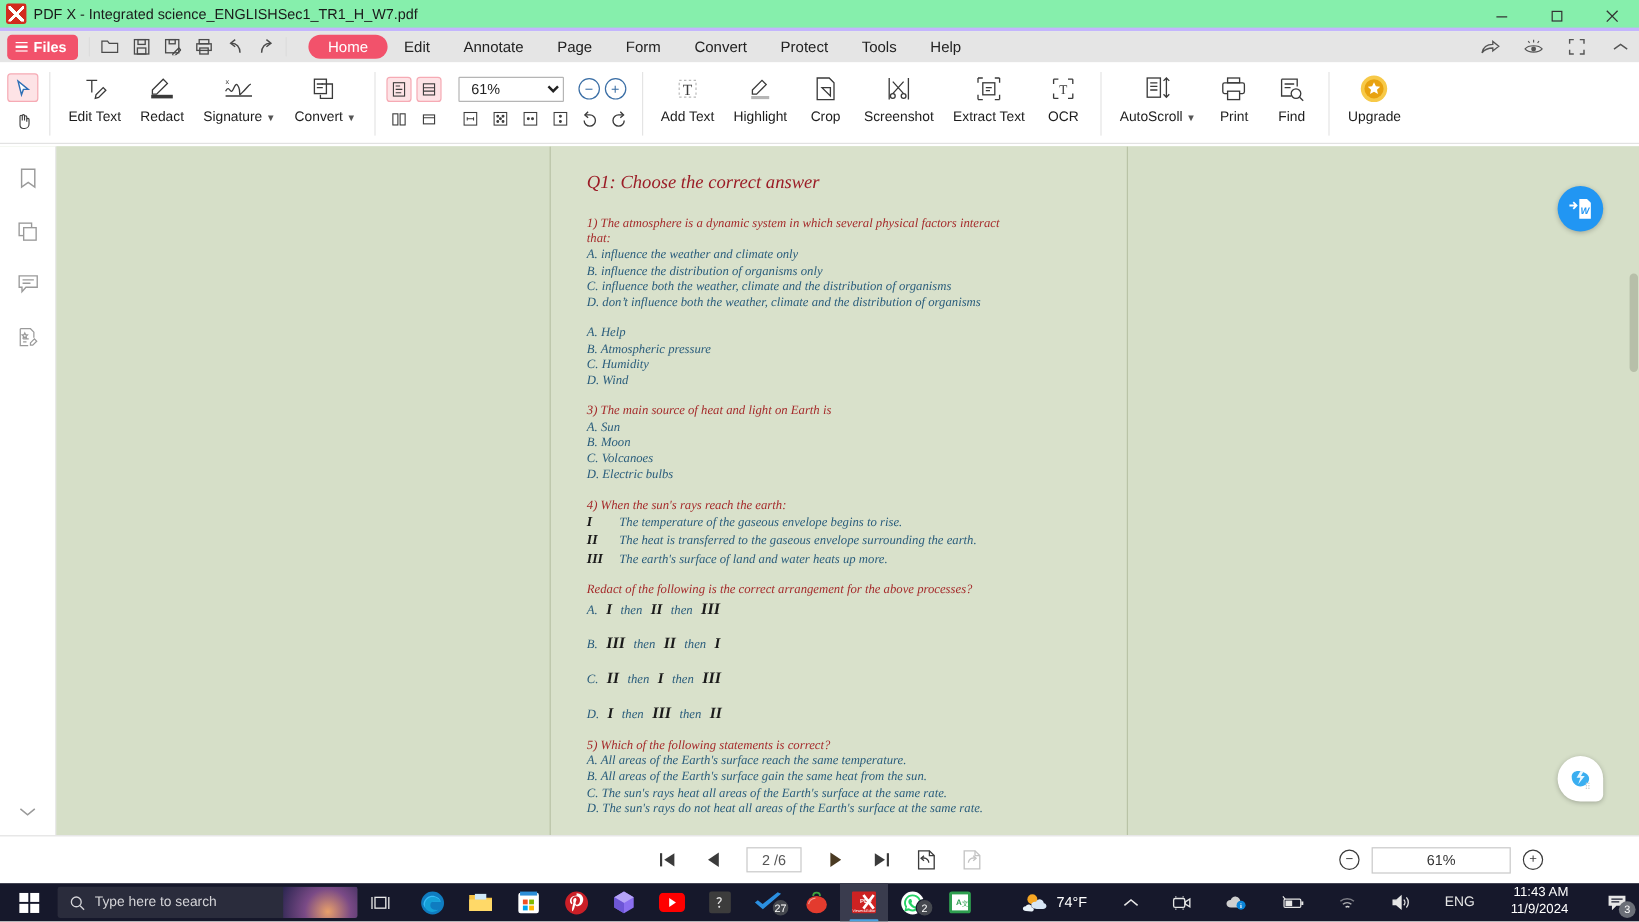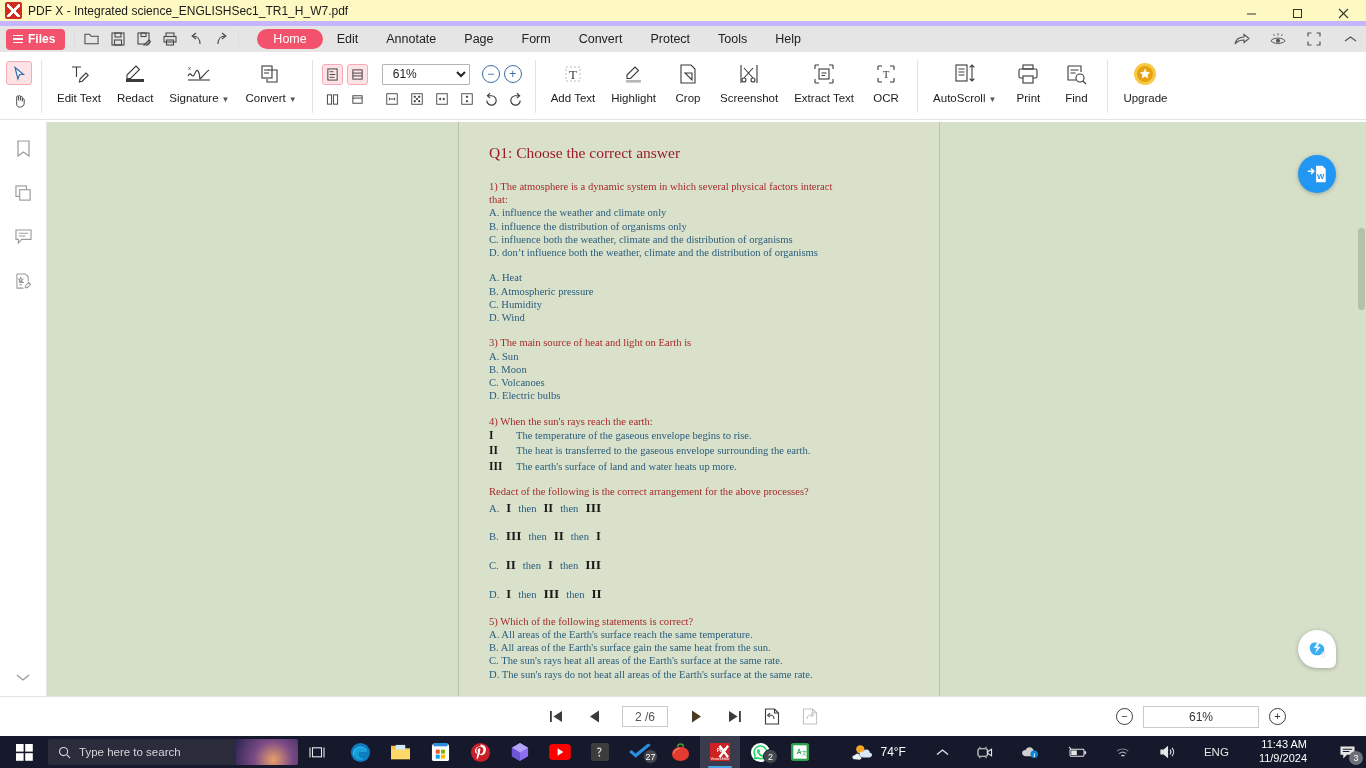--- a/index.html
+++ b/index.html
@@ -6,22 +6,22 @@
   html, body {
     width: 1366px; height: 768px;
     font-family: "Liberation Sans", sans-serif;
     overflow: hidden;
     background: #ffffff;
   }
   .app { position: relative; width: 1366px; height: 768px; }
 
   
   .titlebar {
-    height: 26px; background: #fef9c3; display: flex; align-items: center;
-    border-bottom: 5px solid #c4b5fd; position: relative;
+    height: 26px; background: #86efac; display: flex; align-items: center;
+    border-bottom: 3px solid #c4b5fd; position: relative;
   }
   .app-icon {
     width: 17px; height: 17px; margin-left: 5px; margin-right: 6px;
     background: #d22b1f; border-radius: 2px; position: relative; flex: none;
     display: flex; align-items: center; justify-content: center;
     color: #fff; font-size: 8px; font-weight: bold;
   }
   .app-icon::after {
     content: "";
     position: absolute; left: 2px; top: 2px; width: 13px; height: 13px;
@@ -97,21 +97,21 @@
   .circ-btn {
     width: 18px; height: 18px; border-radius: 50%; border: 1.3px solid #3a6ea5; color: #3a6ea5;
     display: flex; align-items: center; justify-content: center; font-size: 12px; line-height: 1;
     cursor: pointer; background: #fff;
   }
   .rot-btn { width: 20px; height: 20px; display:flex; align-items:center; justify-content:center; color:#3a3a3a; cursor:pointer; }
 
   
   .body-area {
     position: absolute; top: 122px; left: 0; right: 0; bottom: 72px;
-    display: flex; background: #d6dfc8;
+    display: flex; background: #d6dfc8; font-style: italic;
   }
   .leftbar {
     width: 47px; background: #ffffff; border-right: 1px solid #e4e4e4;
     display: flex; flex-direction: column; align-items: center; padding-top: 16px; gap: 22px;
     position: relative;
   }
   .lb-ico { width: 22px; height: 22px; display: flex; align-items: center; justify-content: center; color: #9a9a9a; cursor: pointer; }
   .lb-bottom { position: absolute; bottom: 10px; color: #9a9a9a; cursor: pointer; }
 
   .doc-scroll { flex: 1; position: relative; overflow: hidden; background: #d6dfc8; }
@@ -614,21 +614,21 @@
           <div class="q-block">
             <div class="q-stem">1) The atmosphere is a dynamic system in which several physical factors interact</div>
             <div class="q-stem">that:</div>
             <div class="q-opt"> A. influence the weather and climate only</div>
             <div class="q-opt">B. influence the distribution of organisms only</div>
             <div class="q-opt">C. influence both the weather, climate and the distribution of organisms</div>
             <div class="q-opt">D. don’t influence both the weather, climate and the distribution of organisms</div>
           </div>
 
           <div class="q-block">
-            <div class="q-opt">A. Heat</div>
+            <div class="q-opt">A. Help</div>
             <div class="q-opt">B. Atmospheric pressure</div>
             <div class="q-opt">C. Humidity</div>
             <div class="q-opt">D. Wind</div>
           </div>
 
           <div class="q-block">
             <div class="q-stem">3) The main source of heat and light on Earth is</div>
             <div class="q-opt">A. Sun</div>
             <div class="q-opt">B. Moon</div>
             <div class="q-opt">C. Volcanoes</div>

